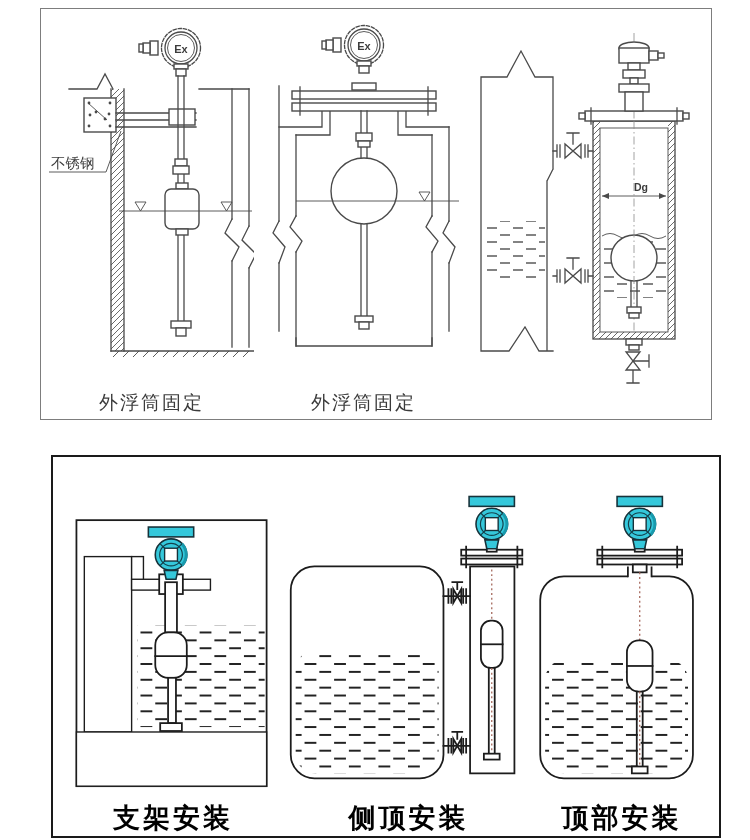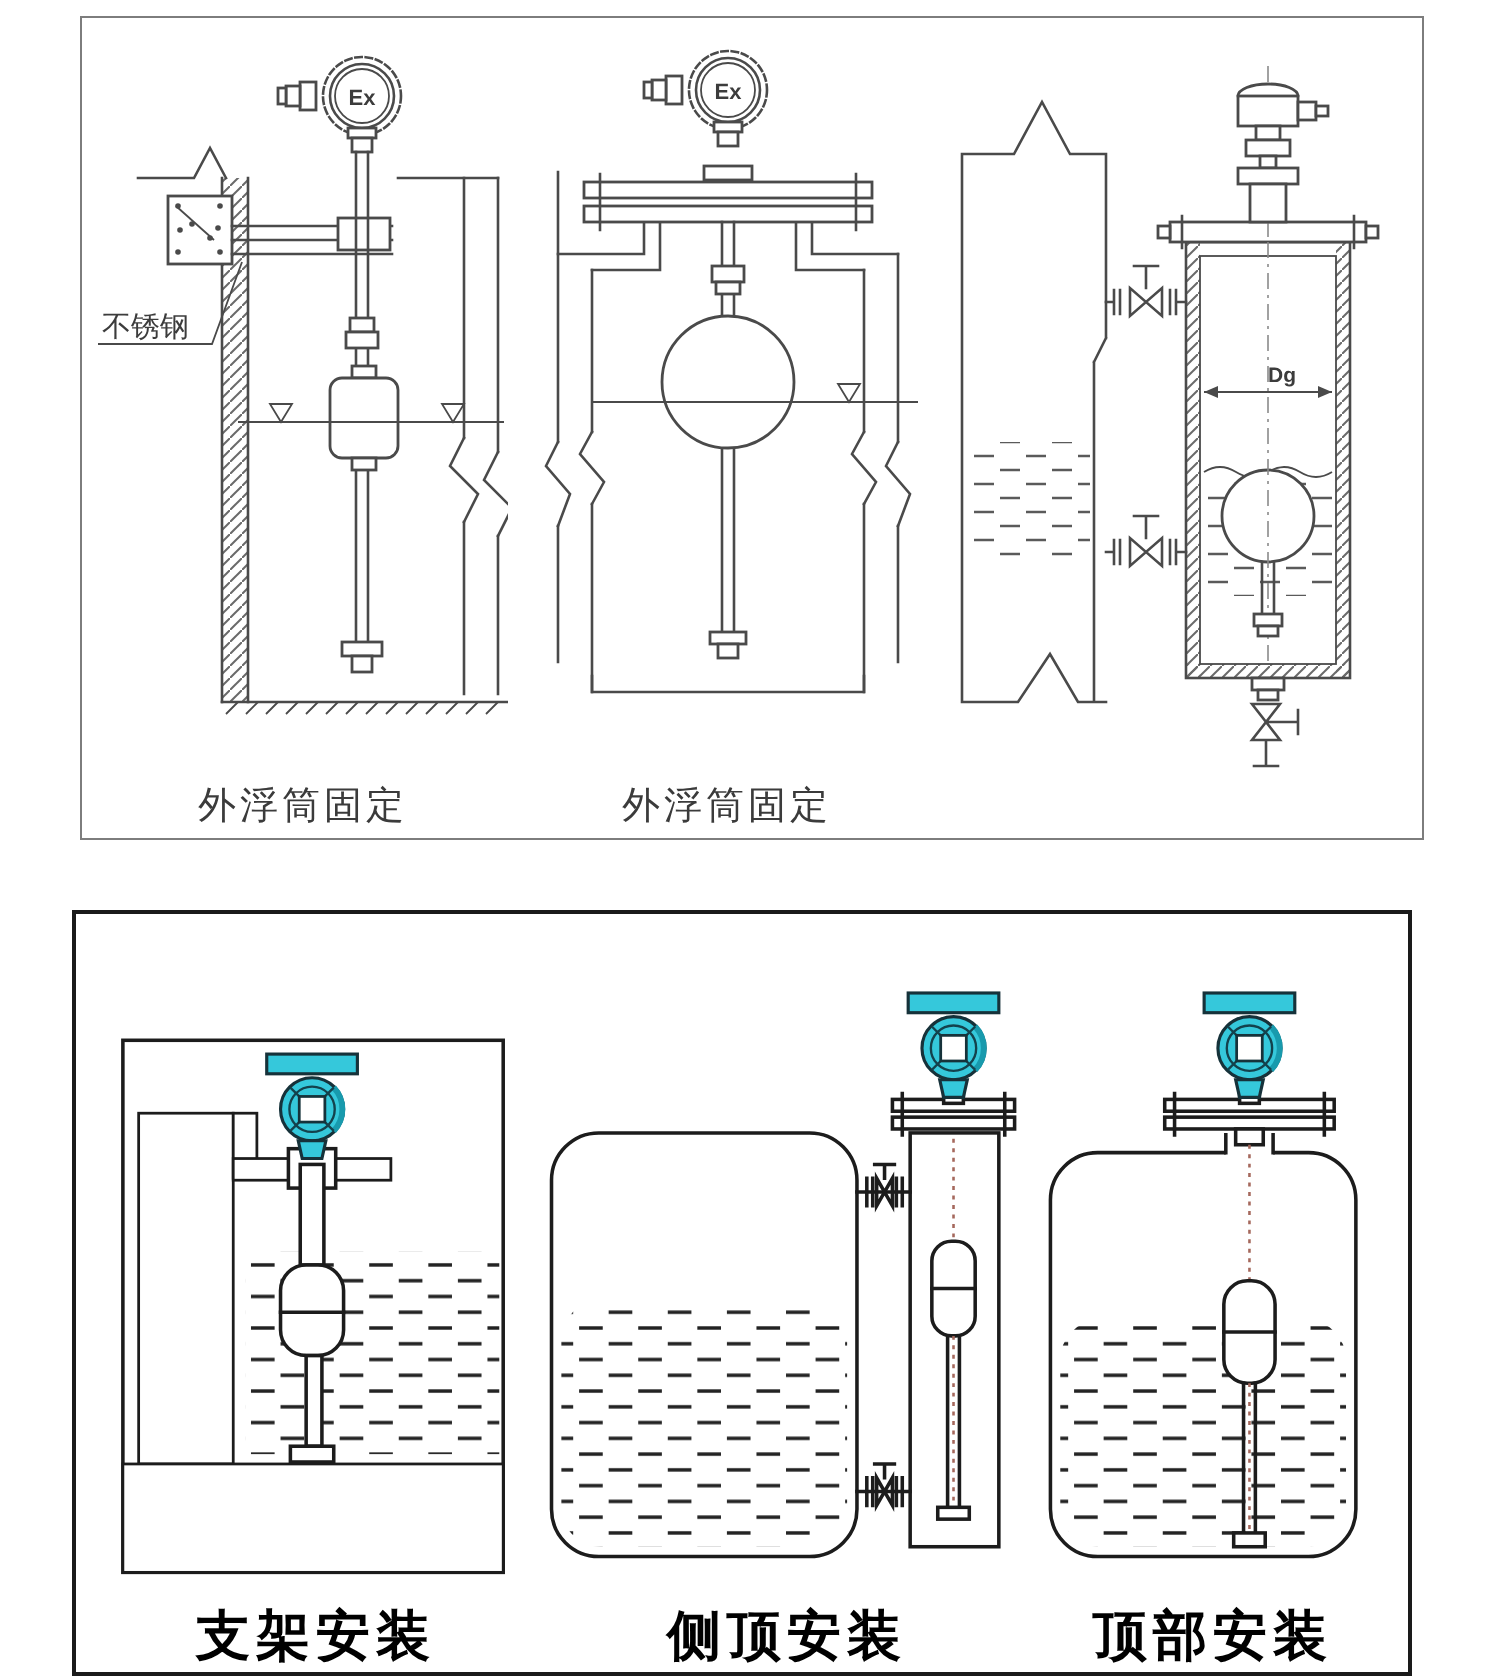--- a/index.html
+++ b/index.html
@@ -1,21 +1,21 @@
 <!DOCTYPE html>
 <html><head>
 <meta charset="utf-8">
 <style>
   html,body{margin:0;padding:0;background:#fff;}
   body{width:750px;height:840px;position:relative;font-family:"Liberation Sans",sans-serif;
        --teal:#35c8db; --rodline:#a5685c;}
   .panel{position:absolute;background:#fff;box-sizing:border-box;}
   #panel-top{left:40px;top:8px;width:672px;height:412px;border:1.5px solid #7d7d7d;
              display:flex;justify-content:space-between;padding:12px 8px 0 8px;}
-  #panel-bottom{left:36px;top:455px;width:670px;height:383px;border:2.5px solid #1a1a1a;
+  #panel-bottom{left:51px;top:455px;width:670px;height:383px;border:2.5px solid #1a1a1a;
              display:flex;justify-content:space-between;padding:6px 10px 0 10px;}
   .fig{display:flex;flex-direction:column;align-items:center;}
   .cap-top{font-size:19px;color:#3b3b3b;letter-spacing:2px;margin-top:4px;white-space:nowrap;}
   .cap-bottom{font-size:27px;font-weight:800;color:#000;letter-spacing:3px;margin-top:2px;white-space:nowrap;}
   svg{display:block;}
   .t1{stroke:#4a4a4a;fill:none;stroke-width:1.3;stroke-linecap:square;}
   .t1w{stroke:#4a4a4a;fill:#fff;stroke-width:1.4;}
   .tthin{stroke:#4a4a4a;fill:none;stroke-width:0.9;}
   .b1{stroke:#1c1c1c;fill:none;stroke-width:1.8;stroke-linecap:square;}
   .b1w{stroke:#1c1c1c;fill:#fff;stroke-width:1.8;}

